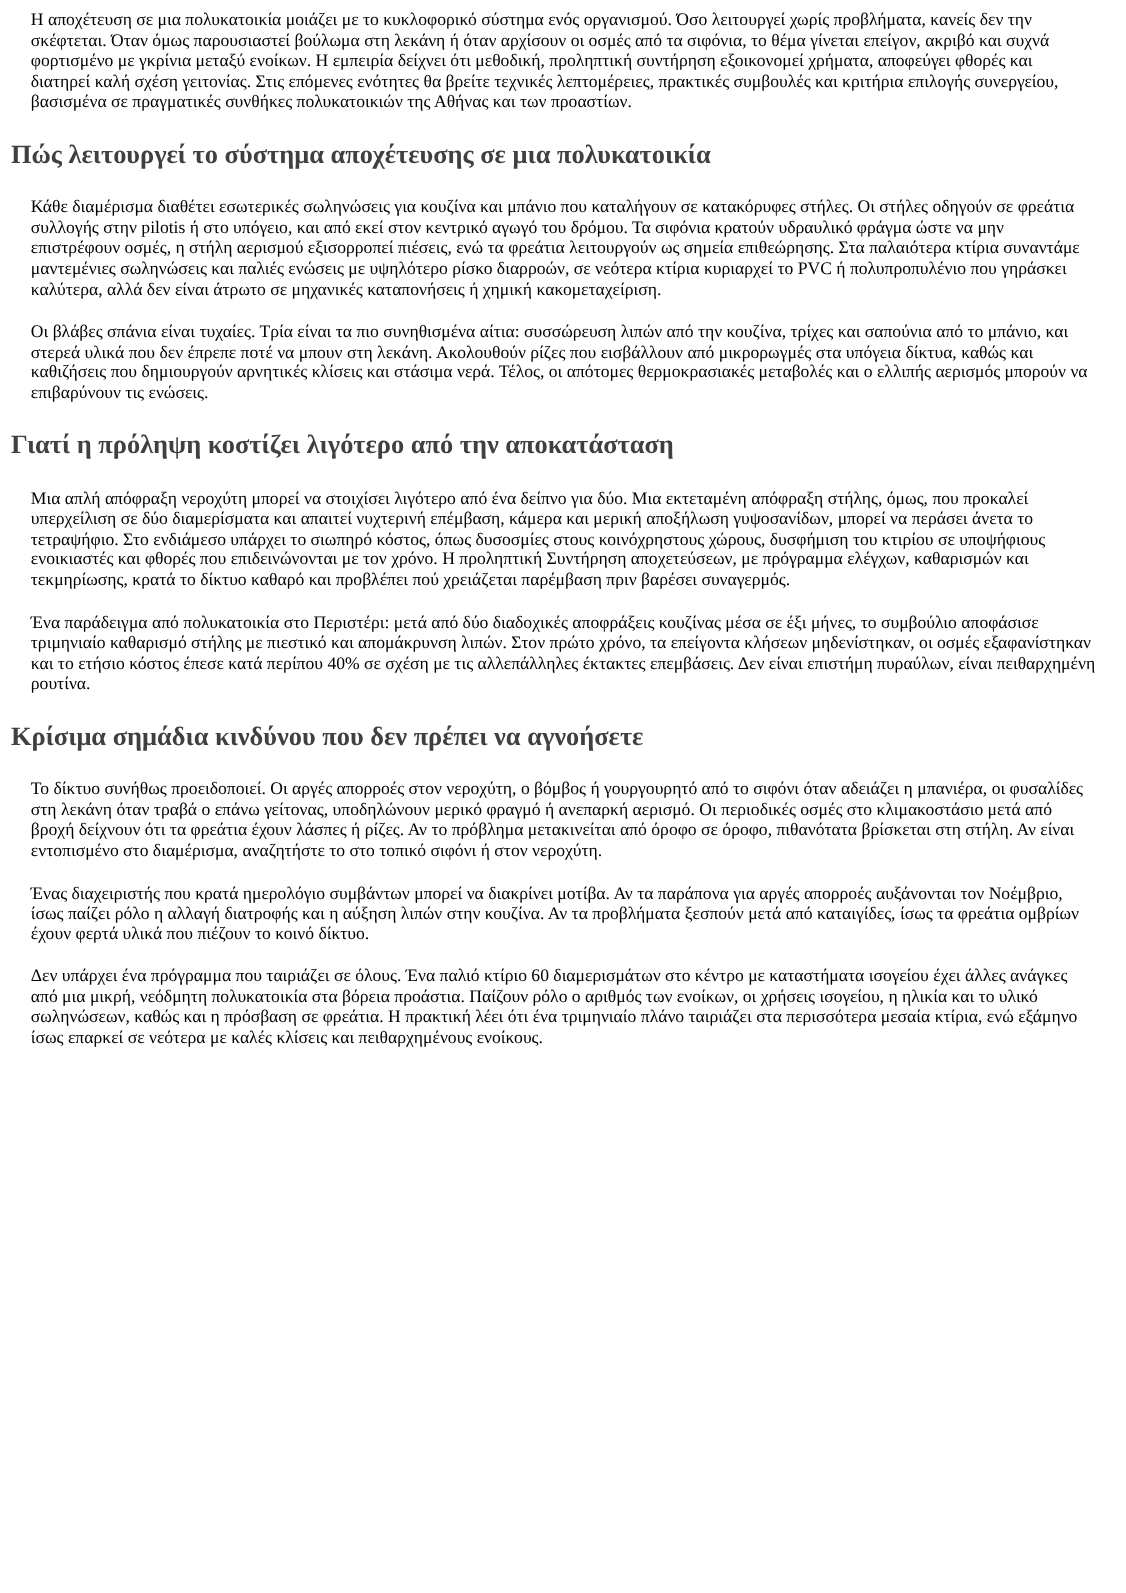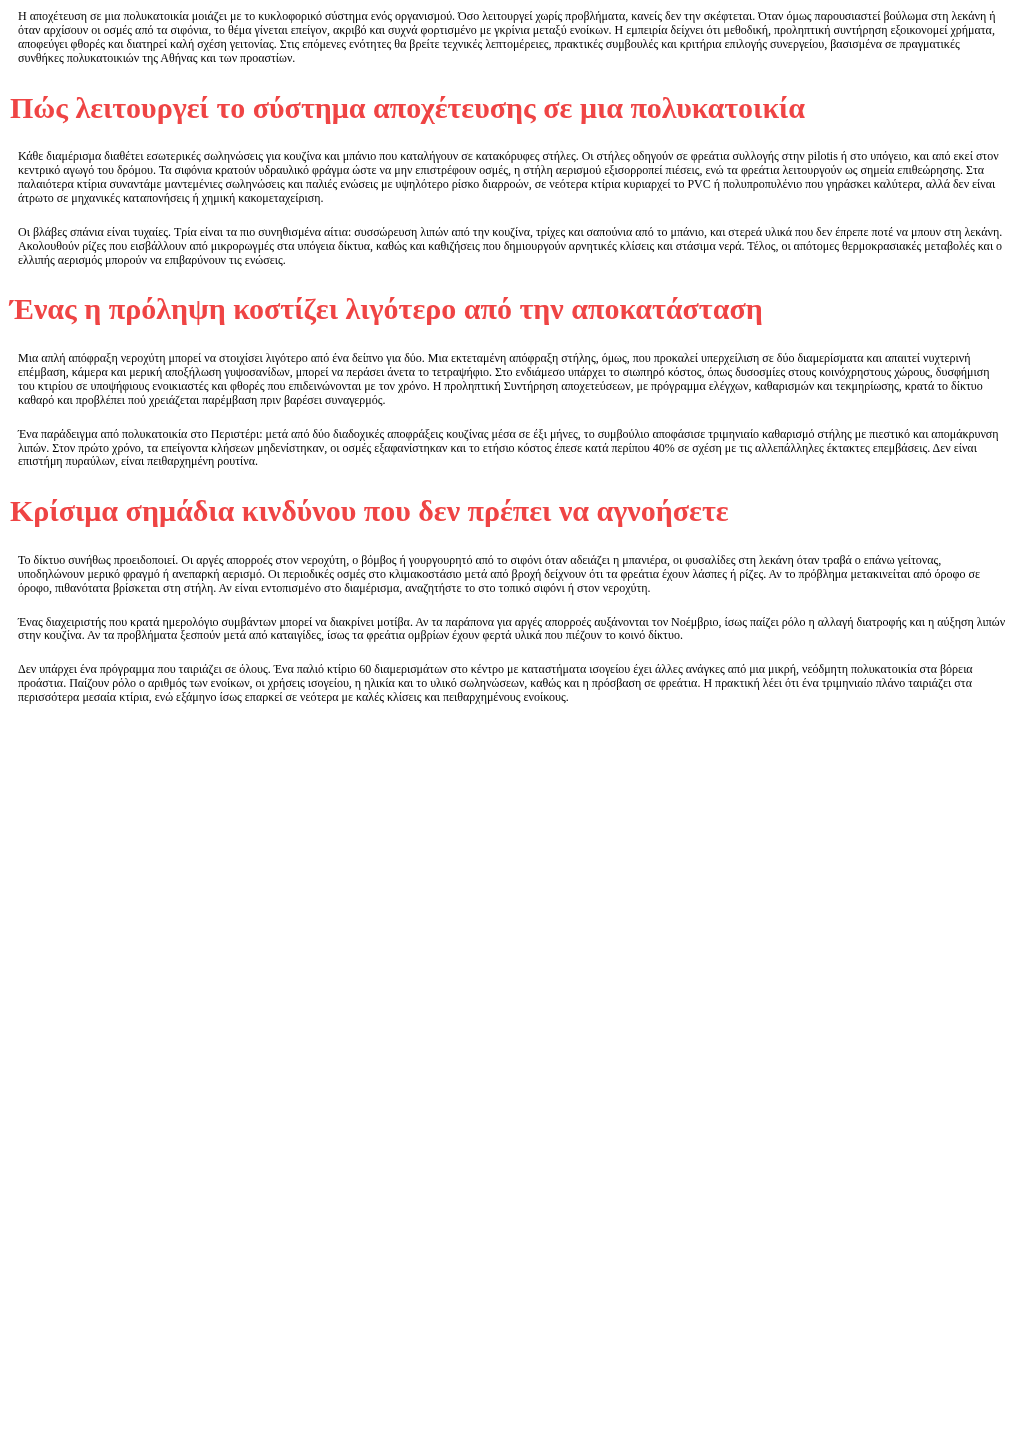--- a/index.html
+++ b/index.html
@@ -13,50 +13,50 @@
   }
   .page {
     width: 1024px;
     height: 1448px;
     box-sizing: border-box;
     padding: 10px;
     overflow: hidden;
     background: #ffffff;
   }
   .article p {
-    font-size: 12px;
+    font-size: 16px;
     line-height: 1.16;
-    margin: 20px 8px;
+    margin: 20px 18px;
     text-align: left;
     color: #000000;
   }
   .article h2 {
-    font-size: 30px;
+    font-size: 24px;
     line-height: 1.15;
     font-weight: bold;
     margin: 25px 0;
-    color: #ef4444;
+    color: #404040;
   }
   .article > :first-child {
     margin-top: 0;
   }
 </style>
 </head>
 <body>
 
 <div class="page">
   <div class="article">
 
     <p>Η αποχέτευση σε μια πολυκατοικία μοιάζει με το κυκλοφορικό σύστημα ενός οργανισμού. Όσο λειτουργεί χωρίς προβλήματα, κανείς δεν την σκέφτεται. Όταν όμως παρουσιαστεί βούλωμα στη λεκάνη ή όταν αρχίσουν οι οσμές από τα σιφόνια, το θέμα γίνεται επείγον, ακριβό και συχνά φορτισμένο με γκρίνια μεταξύ ενοίκων. Η εμπειρία δείχνει ότι μεθοδική, προληπτική συντήρηση εξοικονομεί χρήματα, αποφεύγει φθορές και διατηρεί καλή σχέση γειτονίας. Στις επόμενες ενότητες θα βρείτε τεχνικές λεπτομέρειες, πρακτικές συμβουλές και κριτήρια επιλογής συνεργείου, βασισμένα σε πραγματικές συνθήκες πολυκατοικιών της Αθήνας και των προαστίων.</p>
 
     <h2>Πώς λειτουργεί το σύστημα αποχέτευσης σε μια πολυκατοικία</h2>
     <p>Κάθε διαμέρισμα διαθέτει εσωτερικές σωληνώσεις για κουζίνα και μπάνιο που καταλήγουν σε κατακόρυφες στήλες. Οι στήλες οδηγούν σε φρεάτια συλλογής στην pilotis ή στο υπόγειο, και από εκεί στον κεντρικό αγωγό του δρόμου. Τα σιφόνια κρατούν υδραυλικό φράγμα ώστε να μην επιστρέφουν οσμές, η στήλη αερισμού εξισορροπεί πιέσεις, ενώ τα φρεάτια λειτουργούν ως σημεία επιθεώρησης. Στα παλαιότερα κτίρια συναντάμε μαντεμένιες σωληνώσεις και παλιές ενώσεις με υψηλότερο ρίσκο διαρροών, σε νεότερα κτίρια κυριαρχεί το PVC ή πολυπροπυλένιο που γηράσκει καλύτερα, αλλά δεν είναι άτρωτο σε μηχανικές καταπονήσεις ή χημική κακομεταχείριση.</p>
     <p>Οι βλάβες σπάνια είναι τυχαίες. Τρία είναι τα πιο συνηθισμένα αίτια: συσσώρευση λιπών από την κουζίνα, τρίχες και σαπούνια από το μπάνιο, και στερεά υλικά που δεν έπρεπε ποτέ να μπουν στη λεκάνη. Ακολουθούν ρίζες που εισβάλλουν από μικρορωγμές στα υπόγεια δίκτυα, καθώς και καθιζήσεις που δημιουργούν αρνητικές κλίσεις και στάσιμα νερά. Τέλος, οι απότομες θερμοκρασιακές μεταβολές και ο ελλιπής αερισμός μπορούν να επιβαρύνουν τις ενώσεις.</p>
 
-    <h2>Ένας η πρόληψη κοστίζει λιγότερο από την αποκατάσταση</h2>
+    <h2>Γιατί η πρόληψη κοστίζει λιγότερο από την αποκατάσταση</h2>
     <p>Μια απλή απόφραξη νεροχύτη μπορεί να στοιχίσει λιγότερο από ένα δείπνο για δύο. Μια εκτεταμένη απόφραξη στήλης, όμως, που προκαλεί υπερχείλιση σε δύο διαμερίσματα και απαιτεί νυχτερινή επέμβαση, κάμερα και μερική αποξήλωση γυψοσανίδων, μπορεί να περάσει άνετα το τετραψήφιο. Στο ενδιάμεσο υπάρχει το σιωπηρό κόστος, όπως δυσοσμίες στους κοινόχρηστους χώρους, δυσφήμιση του κτιρίου σε υποψήφιους ενοικιαστές και φθορές που επιδεινώνονται με τον χρόνο. Η προληπτική Συντήρηση αποχετεύσεων, με πρόγραμμα ελέγχων, καθαρισμών και τεκμηρίωσης, κρατά το δίκτυο καθαρό και προβλέπει πού χρειάζεται παρέμβαση πριν βαρέσει συναγερμός.</p>
     <p>Ένα παράδειγμα από πολυκατοικία στο Περιστέρι: μετά από δύο διαδοχικές αποφράξεις κουζίνας μέσα σε έξι μήνες, το συμβούλιο αποφάσισε τριμηνιαίο καθαρισμό στήλης με πιεστικό και απομάκρυνση λιπών. Στον πρώτο χρόνο, τα επείγοντα κλήσεων μηδενίστηκαν, οι οσμές εξαφανίστηκαν και το ετήσιο κόστος έπεσε κατά περίπου 40% σε σχέση με τις αλλεπάλληλες έκτακτες επεμβάσεις. Δεν είναι επιστήμη πυραύλων, είναι πειθαρχημένη ρουτίνα.</p>
 
     <h2>Κρίσιμα σημάδια κινδύνου που δεν πρέπει να αγνοήσετε</h2>
     <p>Το δίκτυο συνήθως προειδοποιεί. Οι αργές απορροές στον νεροχύτη, ο βόμβος ή γουργουρητό από το σιφόνι όταν αδειάζει η μπανιέρα, οι φυσαλίδες στη λεκάνη όταν τραβά ο επάνω γείτονας, υποδηλώνουν μερικό φραγμό ή ανεπαρκή αερισμό. Οι περιοδικές οσμές στο κλιμακοστάσιο μετά από βροχή δείχνουν ότι τα φρεάτια έχουν λάσπες ή ρίζες. Αν το πρόβλημα μετακινείται από όροφο σε όροφο, πιθανότατα βρίσκεται στη στήλη. Αν είναι εντοπισμένο στο διαμέρισμα, αναζητήστε το στο τοπικό σιφόνι ή στον νεροχύτη.</p>
     <p>Ένας διαχειριστής που κρατά ημερολόγιο συμβάντων μπορεί να διακρίνει μοτίβα. Αν τα παράπονα για αργές απορροές αυξάνονται τον Νοέμβριο, ίσως παίζει ρόλο η αλλαγή διατροφής και η αύξηση λιπών στην κουζίνα. Αν τα προβλήματα ξεσπούν μετά από καταιγίδες, ίσως τα φρεάτια ομβρίων έχουν φερτά υλικά που πιέζουν το κοινό δίκτυο.</p>
 
     <p>Δεν υπάρχει ένα πρόγραμμα που ταιριάζει σε όλους. Ένα παλιό κτίριο 60 διαμερισμάτων στο κέντρο με καταστήματα ισογείου έχει άλλες ανάγκες από μια μικρή, νεόδμητη πολυκατοικία στα βόρεια προάστια. Παίζουν ρόλο ο αριθμός των ενοίκων, οι χρήσεις ισογείου, η ηλικία και το υλικό σωληνώσεων, καθώς και η πρόσβαση σε φρεάτια. Η πρακτική λέει ότι ένα τριμηνιαίο πλάνο ταιριάζει στα περισσότερα μεσαία κτίρια, ενώ εξάμηνο ίσως επαρκεί σε νεότερα με καλές κλίσεις και πειθαρχημένους ενοίκους.</p>
 
   </div>

